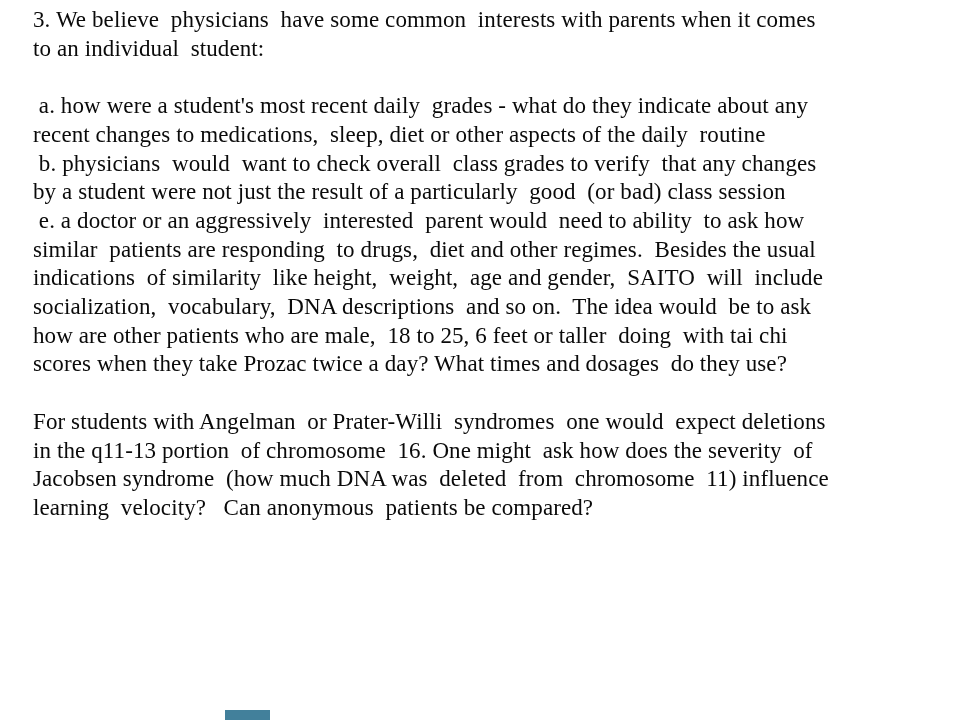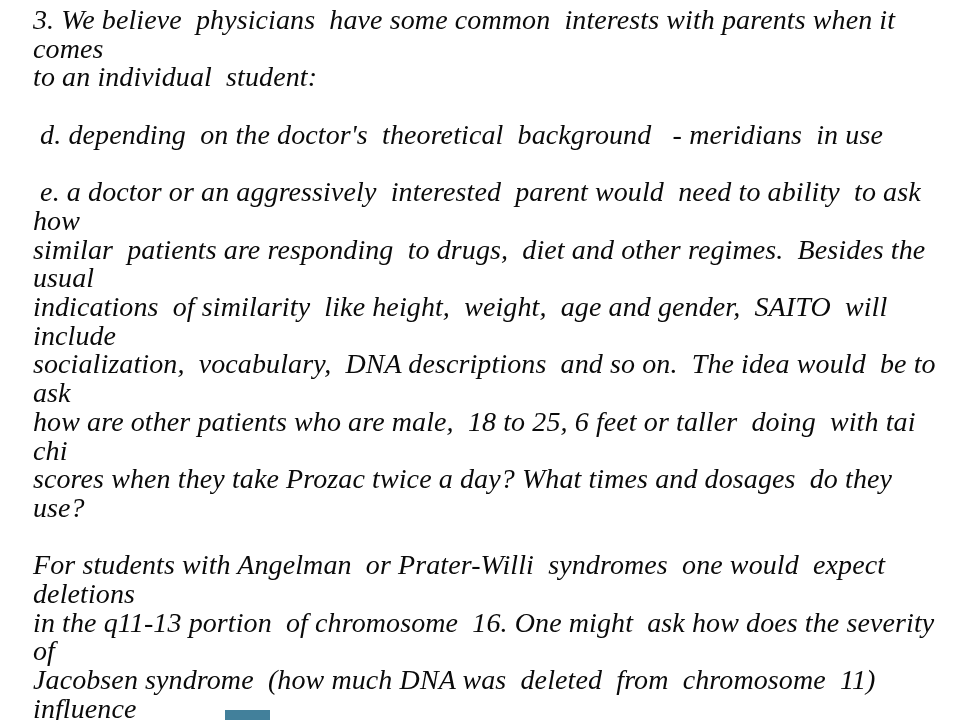--- a/index.html
+++ b/index.html
@@ -17,25 +17,24 @@
     color: #0a0a0a;
   }
   .text-block {
     position: absolute;
     left: 33px;
     top: 6px;
     width: 903px;
   }
   .para {
     white-space: pre-wrap;
-    font-size: 28px;
+    font-size: 23px;
     line-height: 28.7px;
     letter-spacing: 0.1px;
     margin: 0 0 28.7px 0;
-    font-style: italic;
   }
   .para.tight {
     margin-bottom: 0;
   }
   .para.group-end {
     margin-bottom: 28.7px;
   }
   .accent-bar {
     position: absolute;
     left: 225px;
@@ -47,24 +46,27 @@
 </style>
 </head>
 <body>
 
 <div class="slide">
   <div class="text-block">
 
     <div class="para group-end">3. We believe  physicians  have some common  interests with parents when it comes
 to an individual  student:</div>
 
+    <div class="para tight"> a. how were a student's most recent daily  grades - what do they indicate about any
+recent changes to medications,  sleep, diet or other aspects of the daily  routine</div>
+
+    <div class="para tight"> b. physicians  would  want to check overall  class grades to verify  that any changes
+by a student were not just the result of a particularly  good  (or bad) class session</div>
 
 
-
-    <div class="para group-end"> d. depending  on the doctor's  theoretical  background   - meridians  in use</div>
 
     <div class="para group-end"> e. a doctor or an aggressively  interested  parent would  need to ability  to ask how
 similar  patients are responding  to drugs,  diet and other regimes.  Besides the usual
 indications  of similarity  like height,  weight,  age and gender,  SAITO  will  include
 socialization,  vocabulary,  DNA descriptions  and so on.  The idea would  be to ask
 how are other patients who are male,  18 to 25, 6 feet or taller  doing  with tai chi
 scores when they take Prozac twice a day? What times and dosages  do they use?</div>
 
     <div class="para tight">For students with Angelman  or Prater-Willi  syndromes  one would  expect deletions
 in the q11-13 portion  of chromosome  16. One might  ask how does the severity  of

